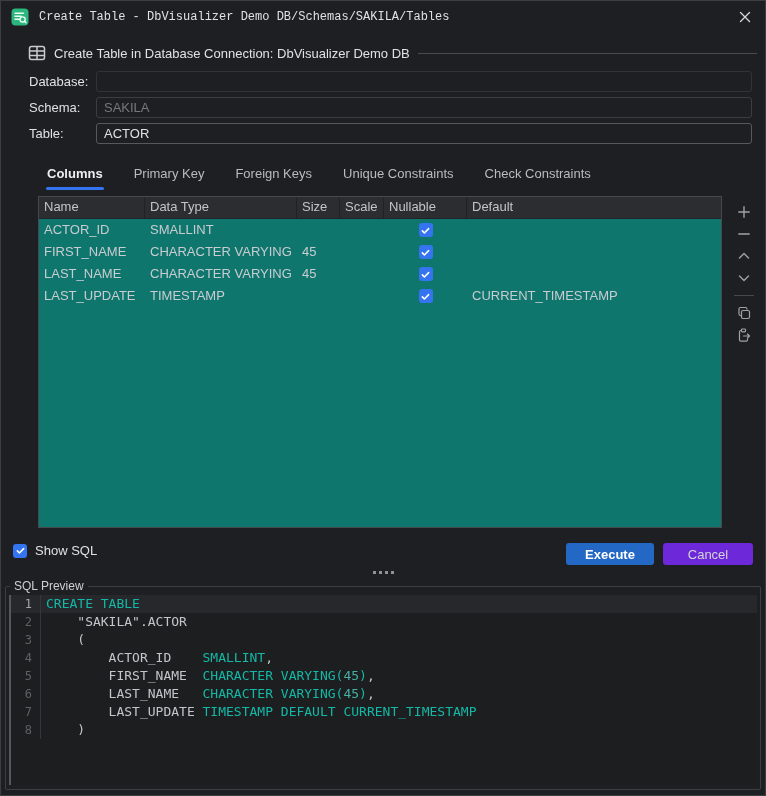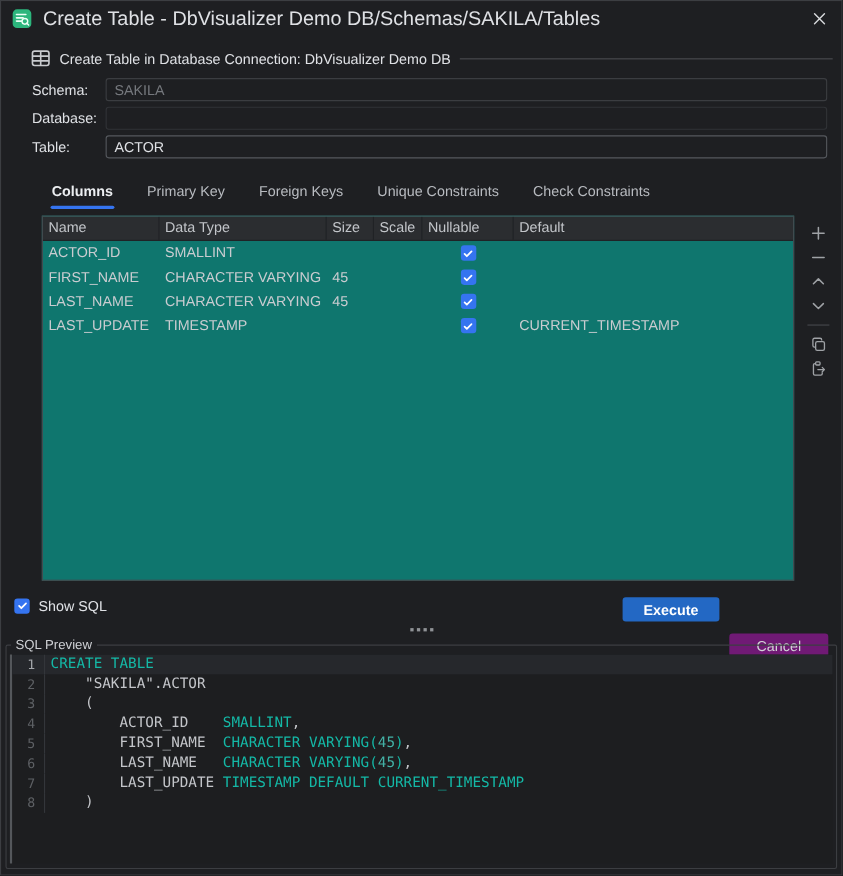--- a/index.html
+++ b/index.html
@@ -13,21 +13,21 @@
   }
   .window {
     width:766px; height:796px;
     background:#1e1f22;
     border:1px solid #3c3e42;
     display:flex; flex-direction:column;
   }
   
   .titlebar { height:32px; display:flex; align-items:center; padding:0 12px 0 10px; flex:none; }
   .app-icon { width:18px; height:18px; flex:none; margin-right:10px; }
-  .title { flex:1; font-size:18px; color:#dfe1e5; white-space:nowrap; }
+  .title { flex:1; font-size:12px; color:#dfe1e5; white-space:nowrap;font-family:Liberation Mono, monospace; }
   .close-btn { width:16px; height:16px; display:flex; align-items:center; justify-content:center; color:#d6d8db; }
   
   .section-header { display:flex; align-items:center; margin:11px 8px 0 27px; height:18px; flex:none; }
   .tbl-icon { width:18px; height:18px; flex:none; margin-right:8px; color:#c9cbcf; }
   .section-title { white-space:nowrap; color:#dfe1e5; }
   .section-rule { flex:1; height:1px; background:#4a4c50; margin-left:8px; }
   
   .form { margin:9px 13px 0 28px; flex:none; }
   .form-row { display:flex; align-items:center; margin-bottom:5px; height:21px; }
   .form-label { width:67px; flex:none; color:#dfe1e5; }
@@ -63,21 +63,21 @@
   .side-toolbar { width:44px; flex:none; display:flex; flex-direction:column; align-items:center; padding-top:5px; }
   .tool-btn { width:20px; height:22px; display:flex; align-items:center; justify-content:center; color:#9fa2a6; }
   .tool-sep { width:20px; height:1px; background:#46484c; margin:6px 0; }
   
   .footer { display:flex; align-items:flex-start; margin:15px 12px 0 12px; height:22px; flex:none; }
   .showsql { display:flex; align-items:center; gap:8px; color:#dfe1e5; }
   .footer-spacer { flex:1; }
   .btn { height:22px; border:none; border-radius:3px; font-family:inherit; font-size:13px;
          padding:0 18px; display:flex; align-items:center; justify-content:center; }
   .btn.primary { background:#2368c4; color:#ffffff; font-weight:bold; margin-right:9px; min-width:88px; }
-  .btn.secondary { background:#701a75; color:#d3d5d8; min-width:90px;margin-top:33px; }
+  .btn.secondary { background:#6d28d9; color:#d3d5d8; min-width:90px; }
   
   .splitter { height:14px; display:flex; align-items:center; justify-content:center; gap:3px; flex:none; }
   .splitter .dot { width:3px; height:3px; background:#8f9296; }
   
   .sql-preview { margin:0 4px 5px 4px; flex:1; border:1px solid #3c3e42; border-radius:2px;
                  padding:2px 3px 4px 3px; display:flex; flex-direction:row; min-height:0; }
   .sql-preview legend { font-size:12px; color:#ced0d4; padding:0 4px; margin-left:1px; }
   .editor { flex:1; background:#1d1e20; border-left:2px solid #54575b; overflow:hidden;
             font-family:"DejaVu Sans Mono", monospace; font-size:13px; }
   .code-line { display:flex; height:18px; line-height:18px; white-space:pre; }
@@ -118,29 +118,29 @@
         <rect x="1.5" y="2.5" width="15" height="13" rx="2" fill="none" stroke="currentColor" stroke-width="1.5"></rect>
         <path d="M9 2.5v13M1.5 7h15M1.5 11.4h15" stroke="currentColor" stroke-width="1.5" fill="none"></path>
       </svg>
     </span>
     <span class="section-title">Create Table in Database Connection: DbVisualizer Demo DB</span>
     <span class="section-rule"></span>
   </div>
 
   <div class="form" id="form-rows">
       <div class="form-row">
+        <label class="form-label">Database:</label>
+        <div class="fld disabled">
+          <span></span>
+        </div>
+      </div>
+      <div class="form-row">
         <label class="form-label">Schema:</label>
         <div class="fld readonly">
           <span>SAKILA</span>
-        </div>
-      </div>
-      <div class="form-row">
-        <label class="form-label">Database:</label>
-        <div class="fld disabled">
-          <span></span>
         </div>
       </div>
       <div class="form-row">
         <label class="form-label">Table:</label>
         <div class="fld editable">
           <span>ACTOR</span>
         </div>
       </div>
     </div>
 

